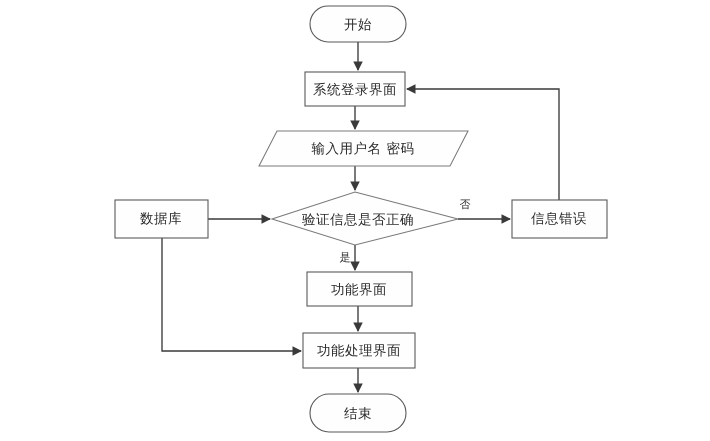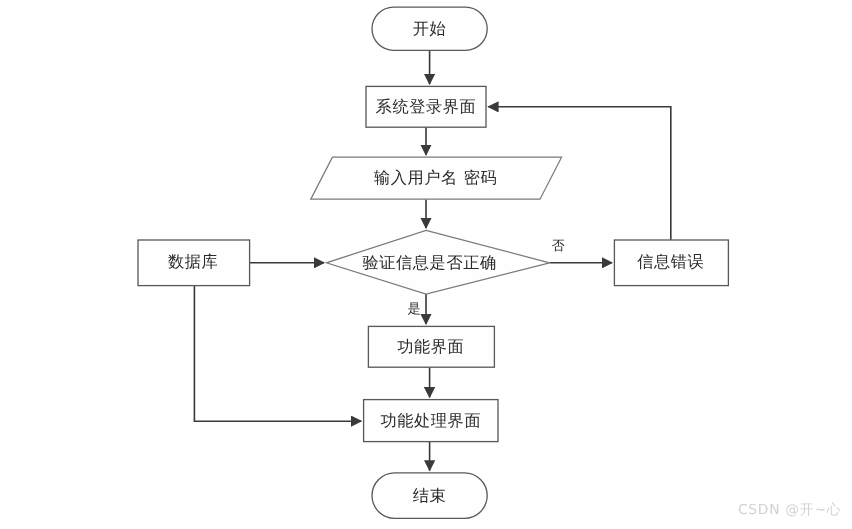--- a/index.html
+++ b/index.html
@@ -143,15 +143,14 @@
       <rect class="node-shape" x="303" y="333" width="112" height="35"></rect>
       <text class="node-label" x="359" y="351">功能处理界面</text>
     </g>
 
     <g>
       <rect class="node-shape" x="310" y="394" width="96" height="38" rx="19" ry="19"></rect>
       <text class="node-label" x="358" y="414">结束</text>
     </g>
   </svg>
 
-  <div class="watermark">CSDN @开~心</div>
 
 </div>
 
 </body></html>

